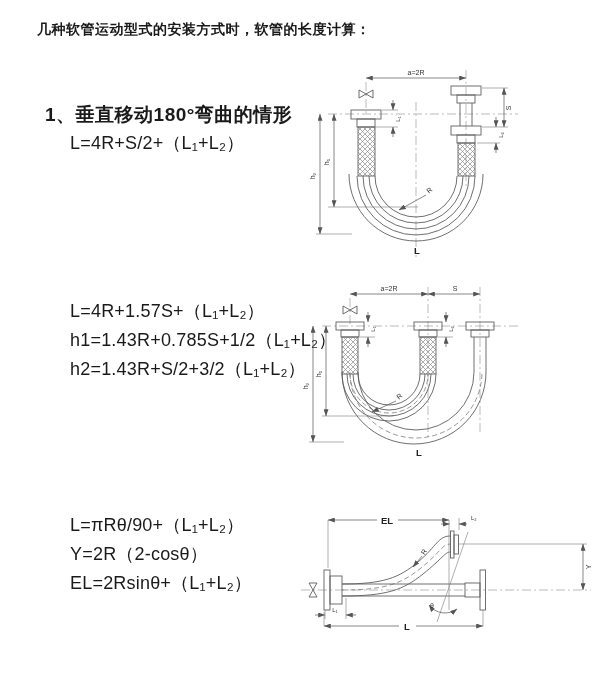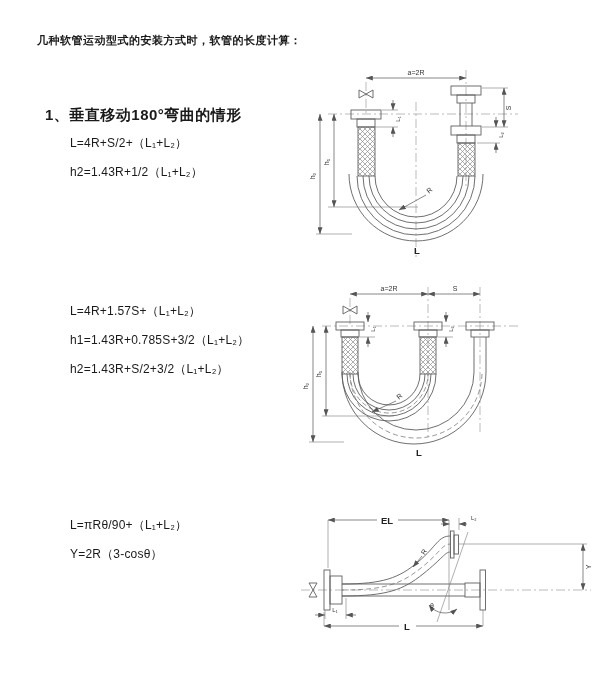--- a/index.html
+++ b/index.html
@@ -1,23 +1,23 @@
 <!DOCTYPE html>
 <html><head>
 <meta charset="utf-8">
 <style>
   html,body{margin:0;padding:0}
   body{
     width:600px;height:675px;background:#ffffff;position:relative;overflow:hidden;
     font-family:"Liberation Sans","DejaVu Sans",sans-serif;color:#1a1a1a;
   }
-  .title{position:absolute;left:37px;top:33px;font-size:11px;font-weight:bold;letter-spacing:.5px}
+  .title{position:absolute;left:37px;top:21px;font-size:14px;font-weight:bold;letter-spacing:.5px}
   .sec{position:absolute;left:45px;line-height:29px}
-  .sec-h{font-size:15px;font-weight:bold;letter-spacing:.5px}
-  .formula{font-size:12px;padding-left:25px;letter-spacing:.2px;white-space:nowrap}
+  .sec-h{font-size:19px;font-weight:bold;letter-spacing:.5px}
+  .formula{font-size:18px;padding-left:25px;letter-spacing:.2px;white-space:nowrap}
   svg{position:absolute;overflow:visible}
   
   .dln{stroke:#5f5f5f;stroke-width:.9;fill:none}
   .thin{stroke:#7a7a7a;stroke-width:.6;fill:none}
   .dim{stroke:#555;stroke-width:.7;fill:none}
   .cl{stroke:#8f8f8f;stroke-width:.6;fill:none;stroke-dasharray:9 3 2 3}
   .dash{stroke:#6a6a6a;stroke-width:.7;fill:none;stroke-dasharray:5 3}
   .braid{fill:url(#braid);stroke:#5f5f5f;stroke-width:.9}
   text{font-size:7px;fill:#333;font-family:"Liberation Sans","DejaVu Sans",sans-serif}
   .lblsm{font-size:6px}
@@ -35,32 +35,32 @@
       <path d="M0,5 L5,0 M0,0 L5,5" stroke="#8d8d8d" stroke-width=".7" fill="none"></path>
     </pattern>
   </defs>
 </svg>
 
 <div class="title">几种软管运动型式的安装方式时，软管的长度计算：</div>
 
 <div class="sec" style="top:100px">
   <div class="sec-h">1、垂直移动180°弯曲的情形</div>
   <div class="formula">L=4R+S/2+（L₁+L₂）</div>
-  <div class="formula">h2=1.43R+1/2（L₁+L₂）</div>
 </div>
 
 <div class="sec" style="top:297px">
   <div class="formula">L=4R+1.57S+（L₁+L₂）</div>
-  <div class="formula">h1=1.43R+0.785S+3/2（L₁+L₂）</div>
+  <div class="formula">h1=1.43R+0.785S+1/2（L₁+L₂）</div>
   <div class="formula">h2=1.43R+S/2+3/2（L₁+L₂）</div>
 </div>
 
 <div class="sec" style="top:511px">
   <div class="formula">L=πRθ/90+（L₁+L₂）</div>
-  <div class="formula">Y=2R（3-cosθ）</div>
+  <div class="formula">Y=2R（2-cosθ）</div>
+  <div class="formula">EL=2Rsinθ+（L₁+L₂）</div>
 </div>
 
 <svg id="d1" style="left:300px;top:64px" width="245" height="198" viewBox="0 0 245 198">
   <g>
     <line class="cl" x1="66" y1="18" x2="66" y2="50"></line>
     <line class="cl" x1="166" y1="6" x2="166" y2="122"></line>
     <line class="cl" x1="116" y1="38" x2="116" y2="193"></line>
     <line class="cl" x1="28" y1="50" x2="218" y2="50"></line>
   </g>
 

